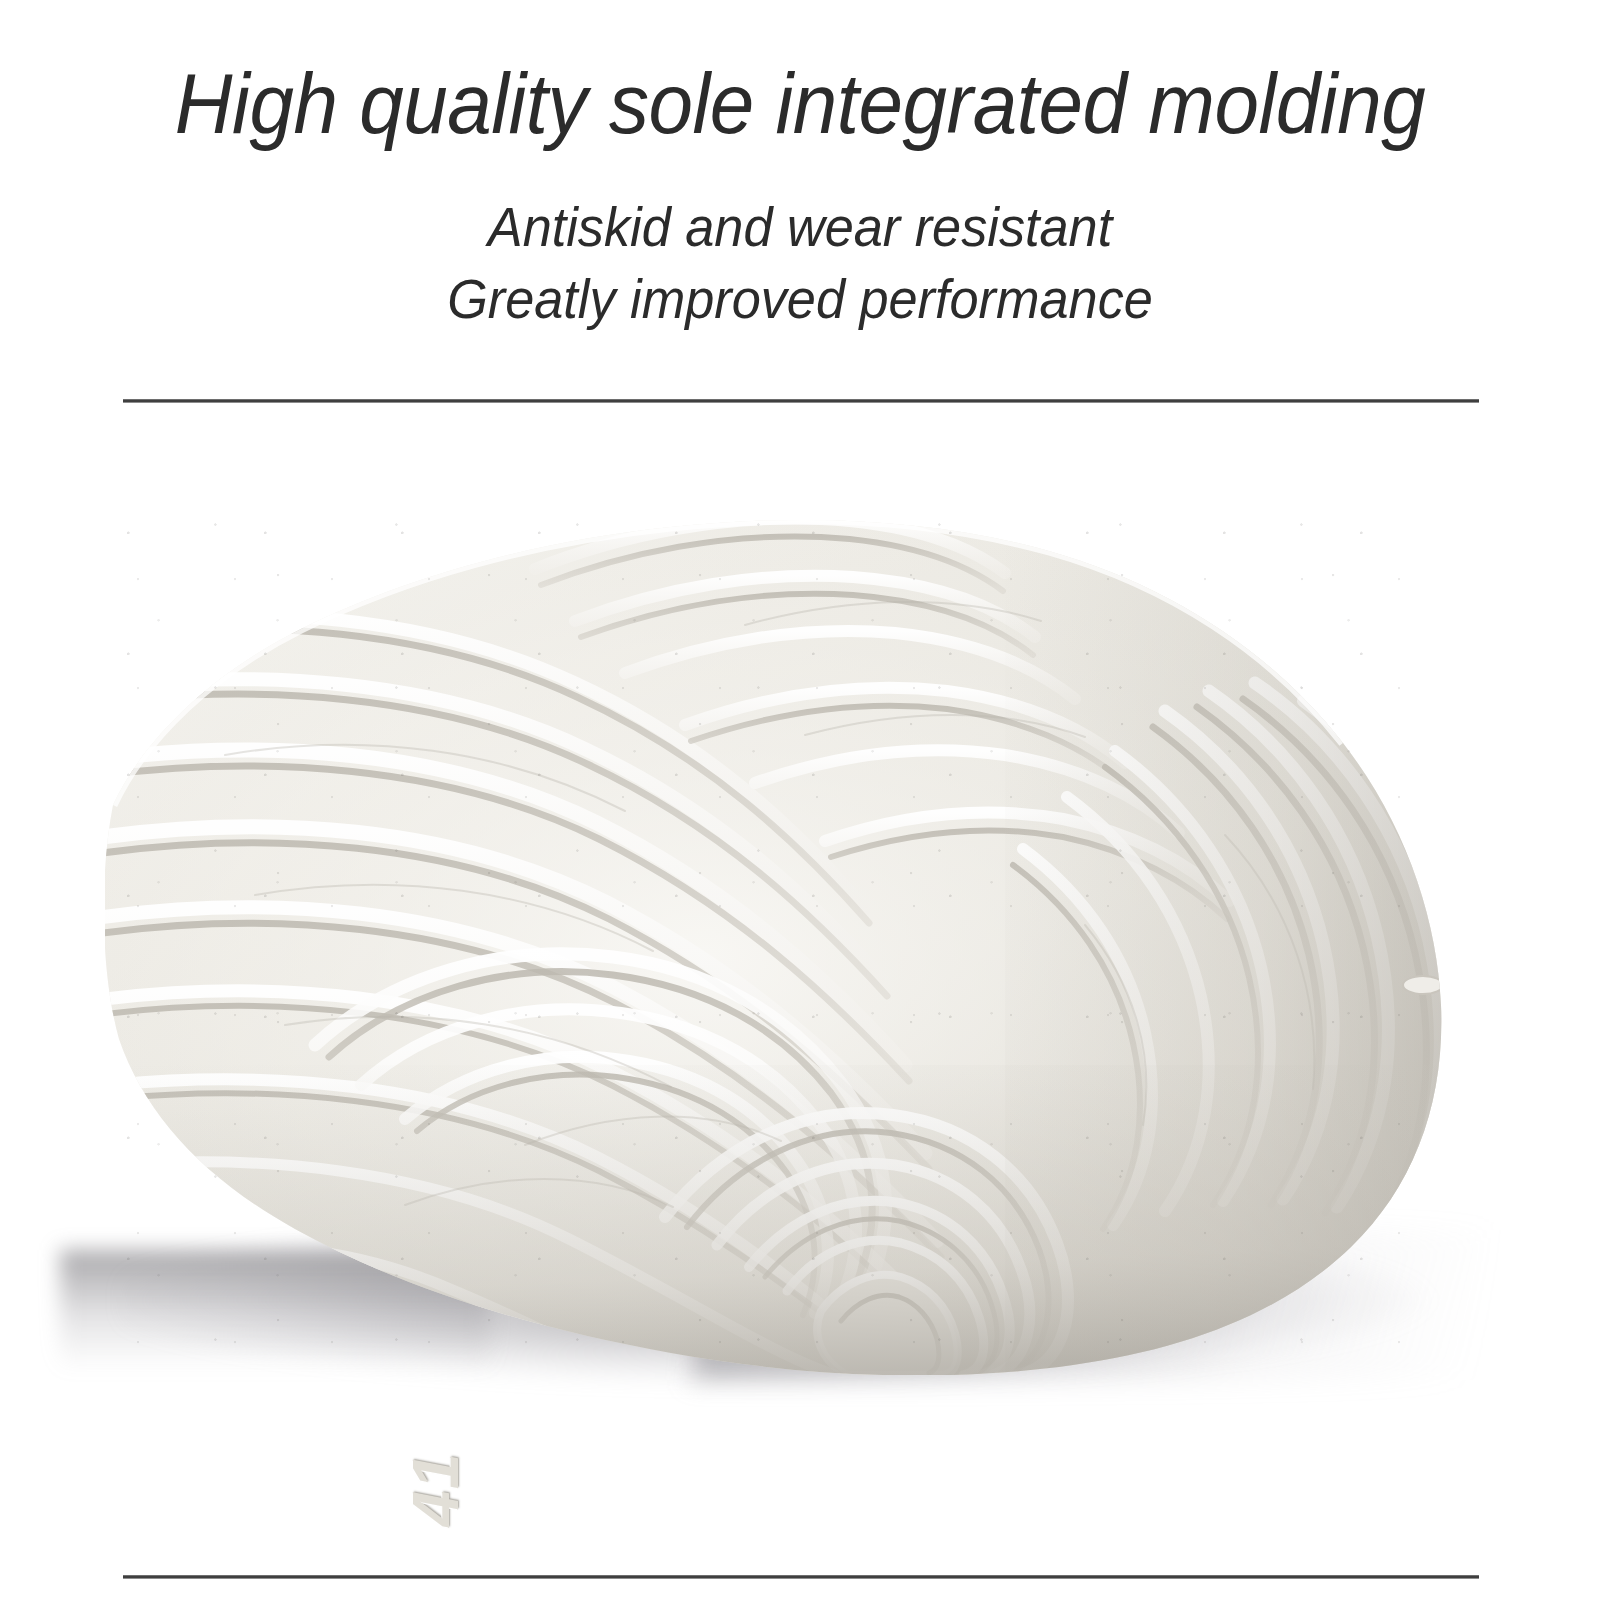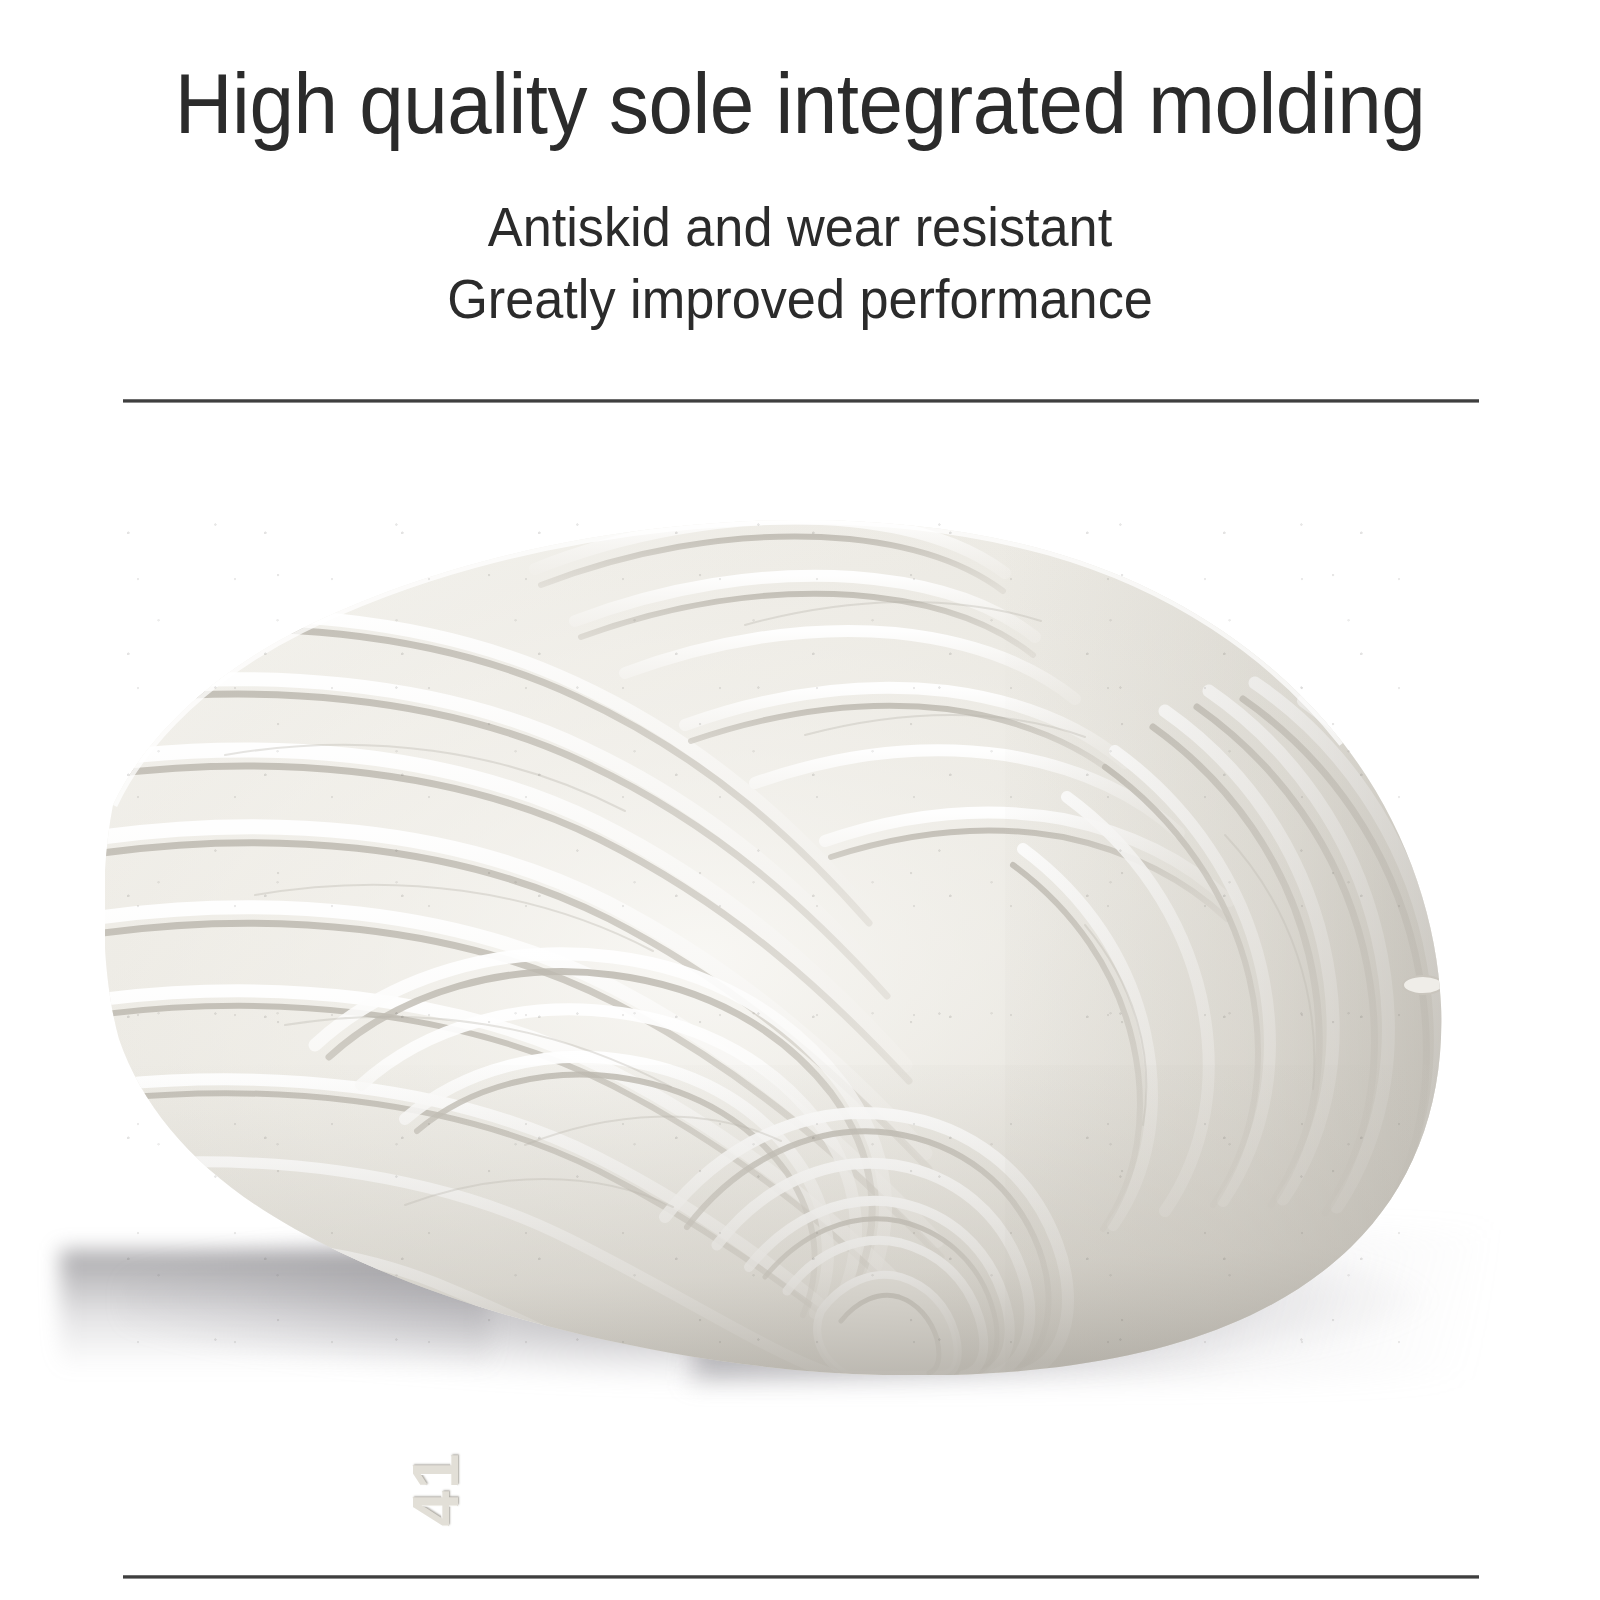--- a/index.html
+++ b/index.html
@@ -2,21 +2,21 @@
 <html><head>
 <meta charset="utf-8">
 <style>
   html,body{margin:0;padding:0;}
   body{
     width:1600px;height:1600px;
     background:#ffffff;
     font-family:"Liberation Sans","DejaVu Sans",sans-serif;
     overflow:hidden;position:relative;
   }
-  #page{position:absolute;inset:0;}
+  #page{position:absolute;inset:0;font-style:italic;}
 
   
   .headline{
     position:absolute;left:0;top:55px;width:1600px;
     text-align:center;
     font-size:86px;line-height:1.12;
     font-weight:400;
     letter-spacing:-0.5px;
     color:#2b2b2b;
     transform:scaleX(.93);

